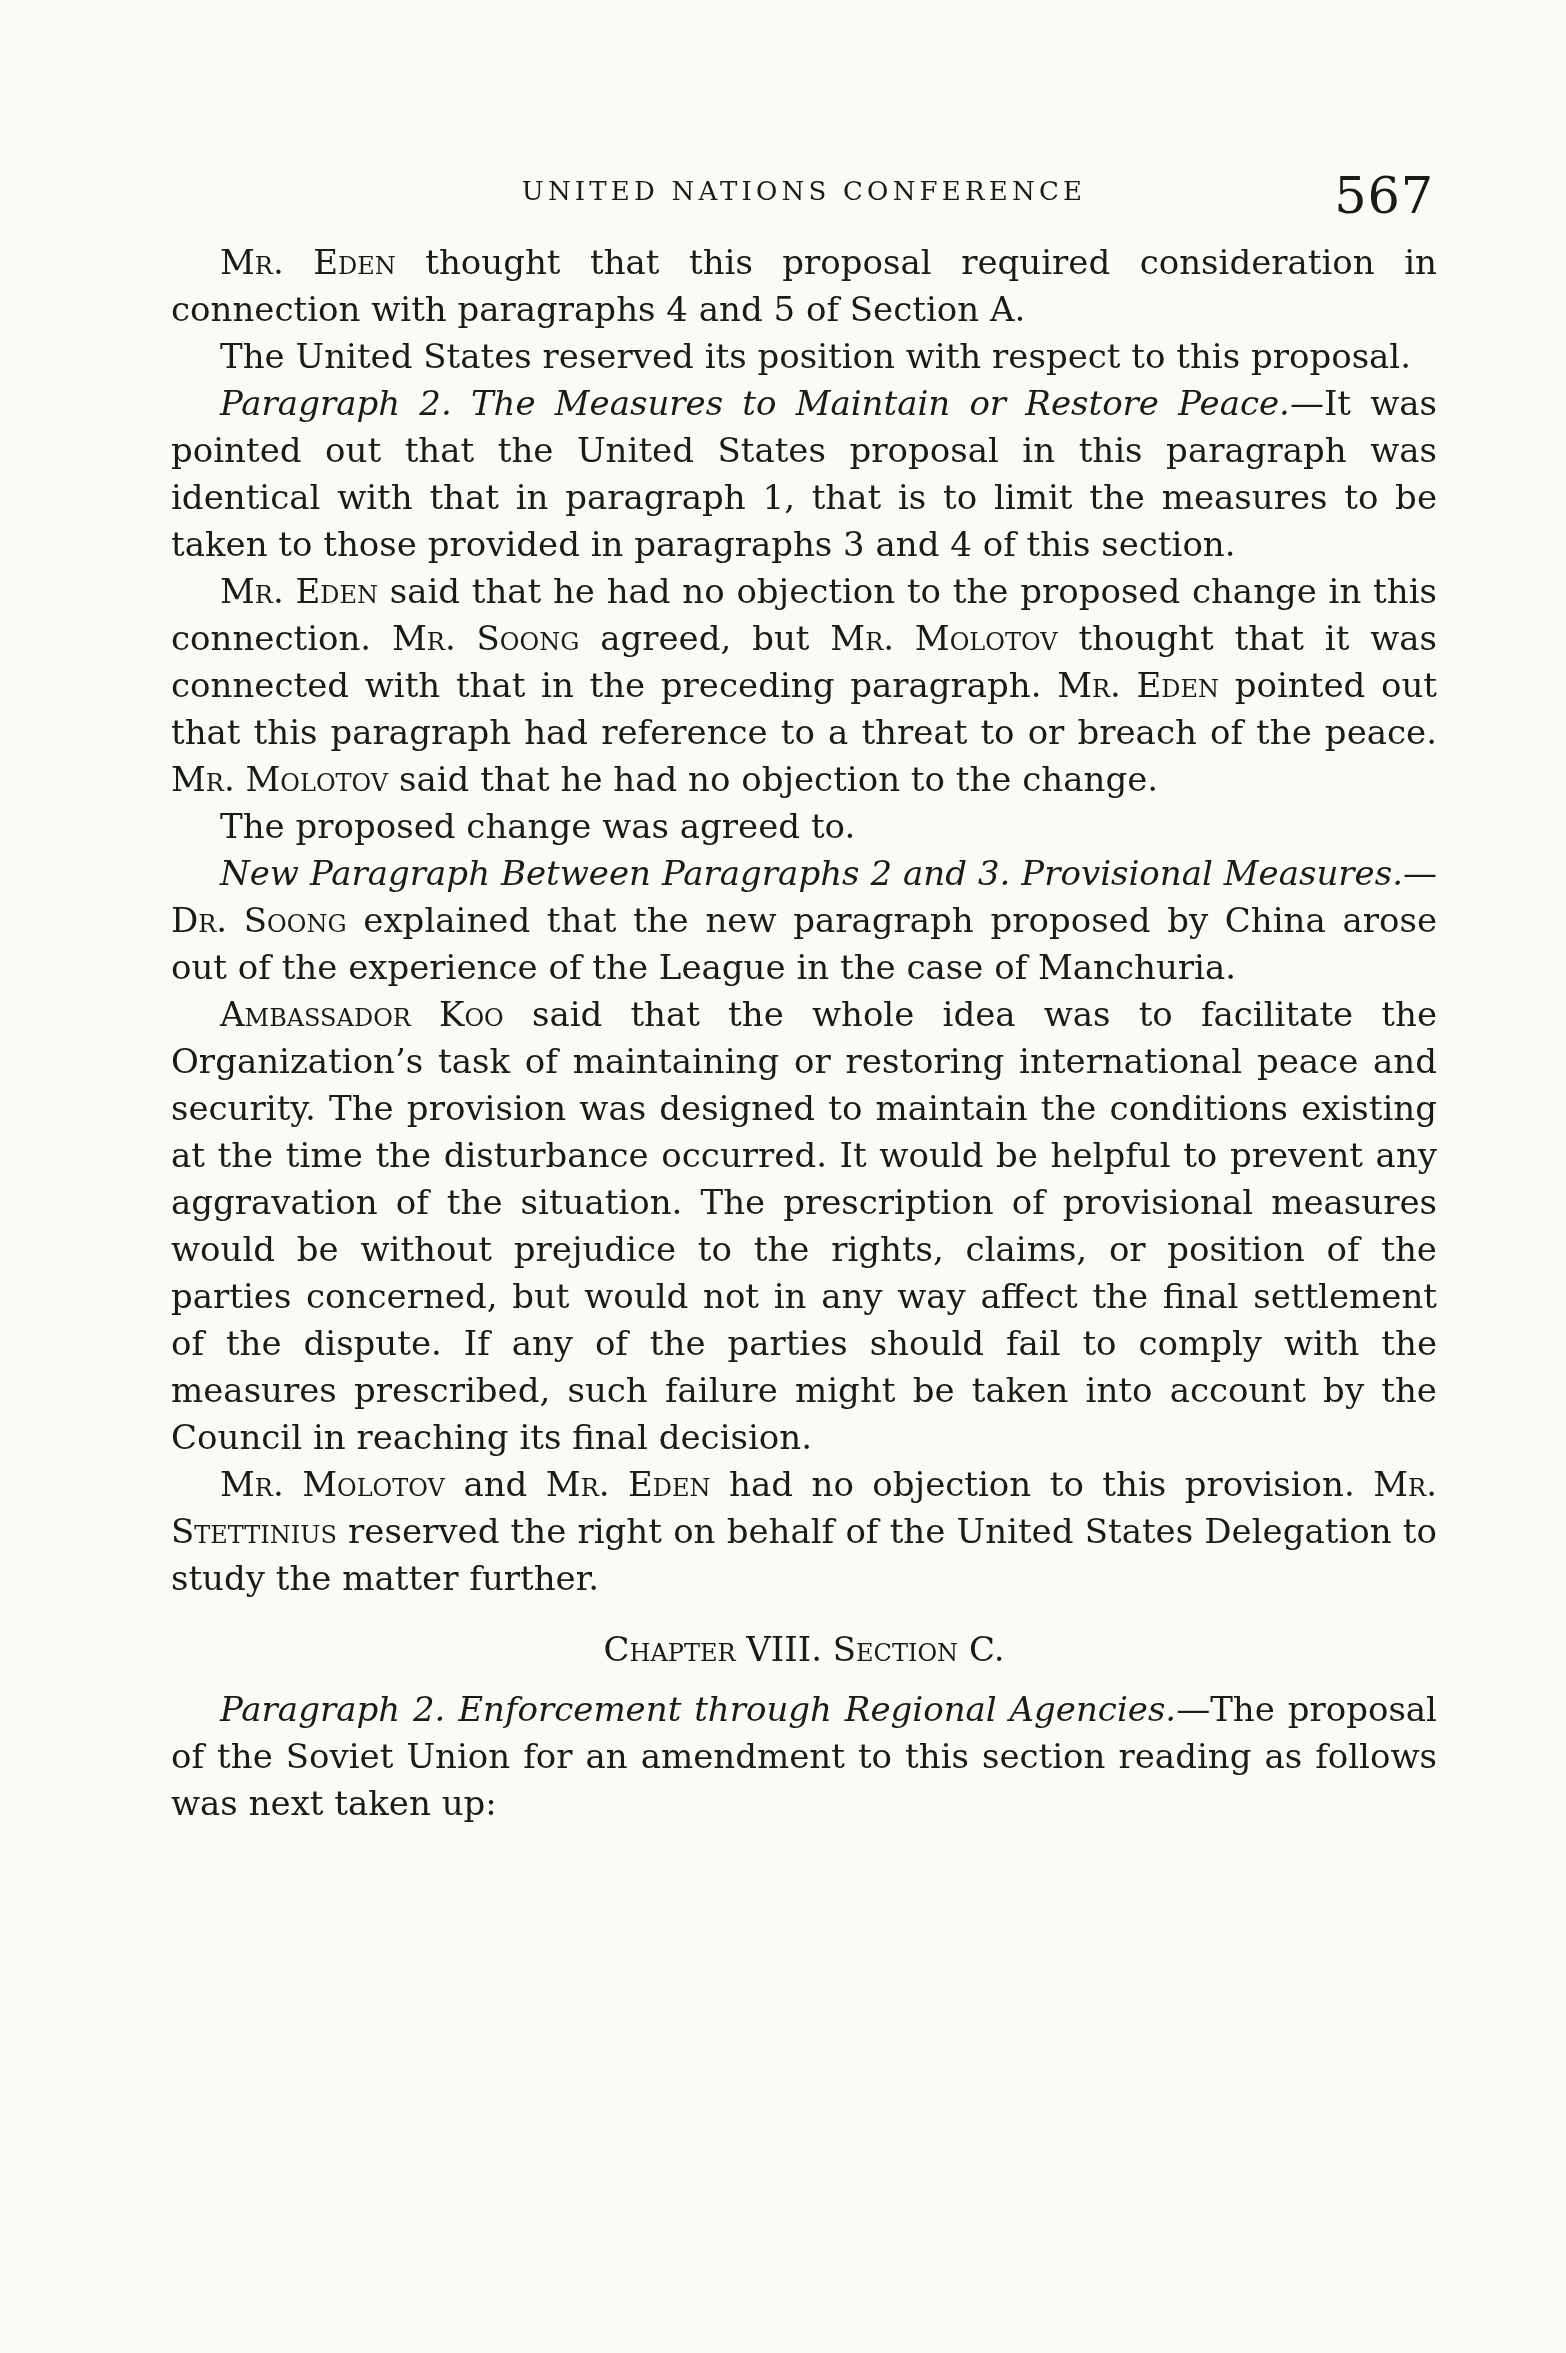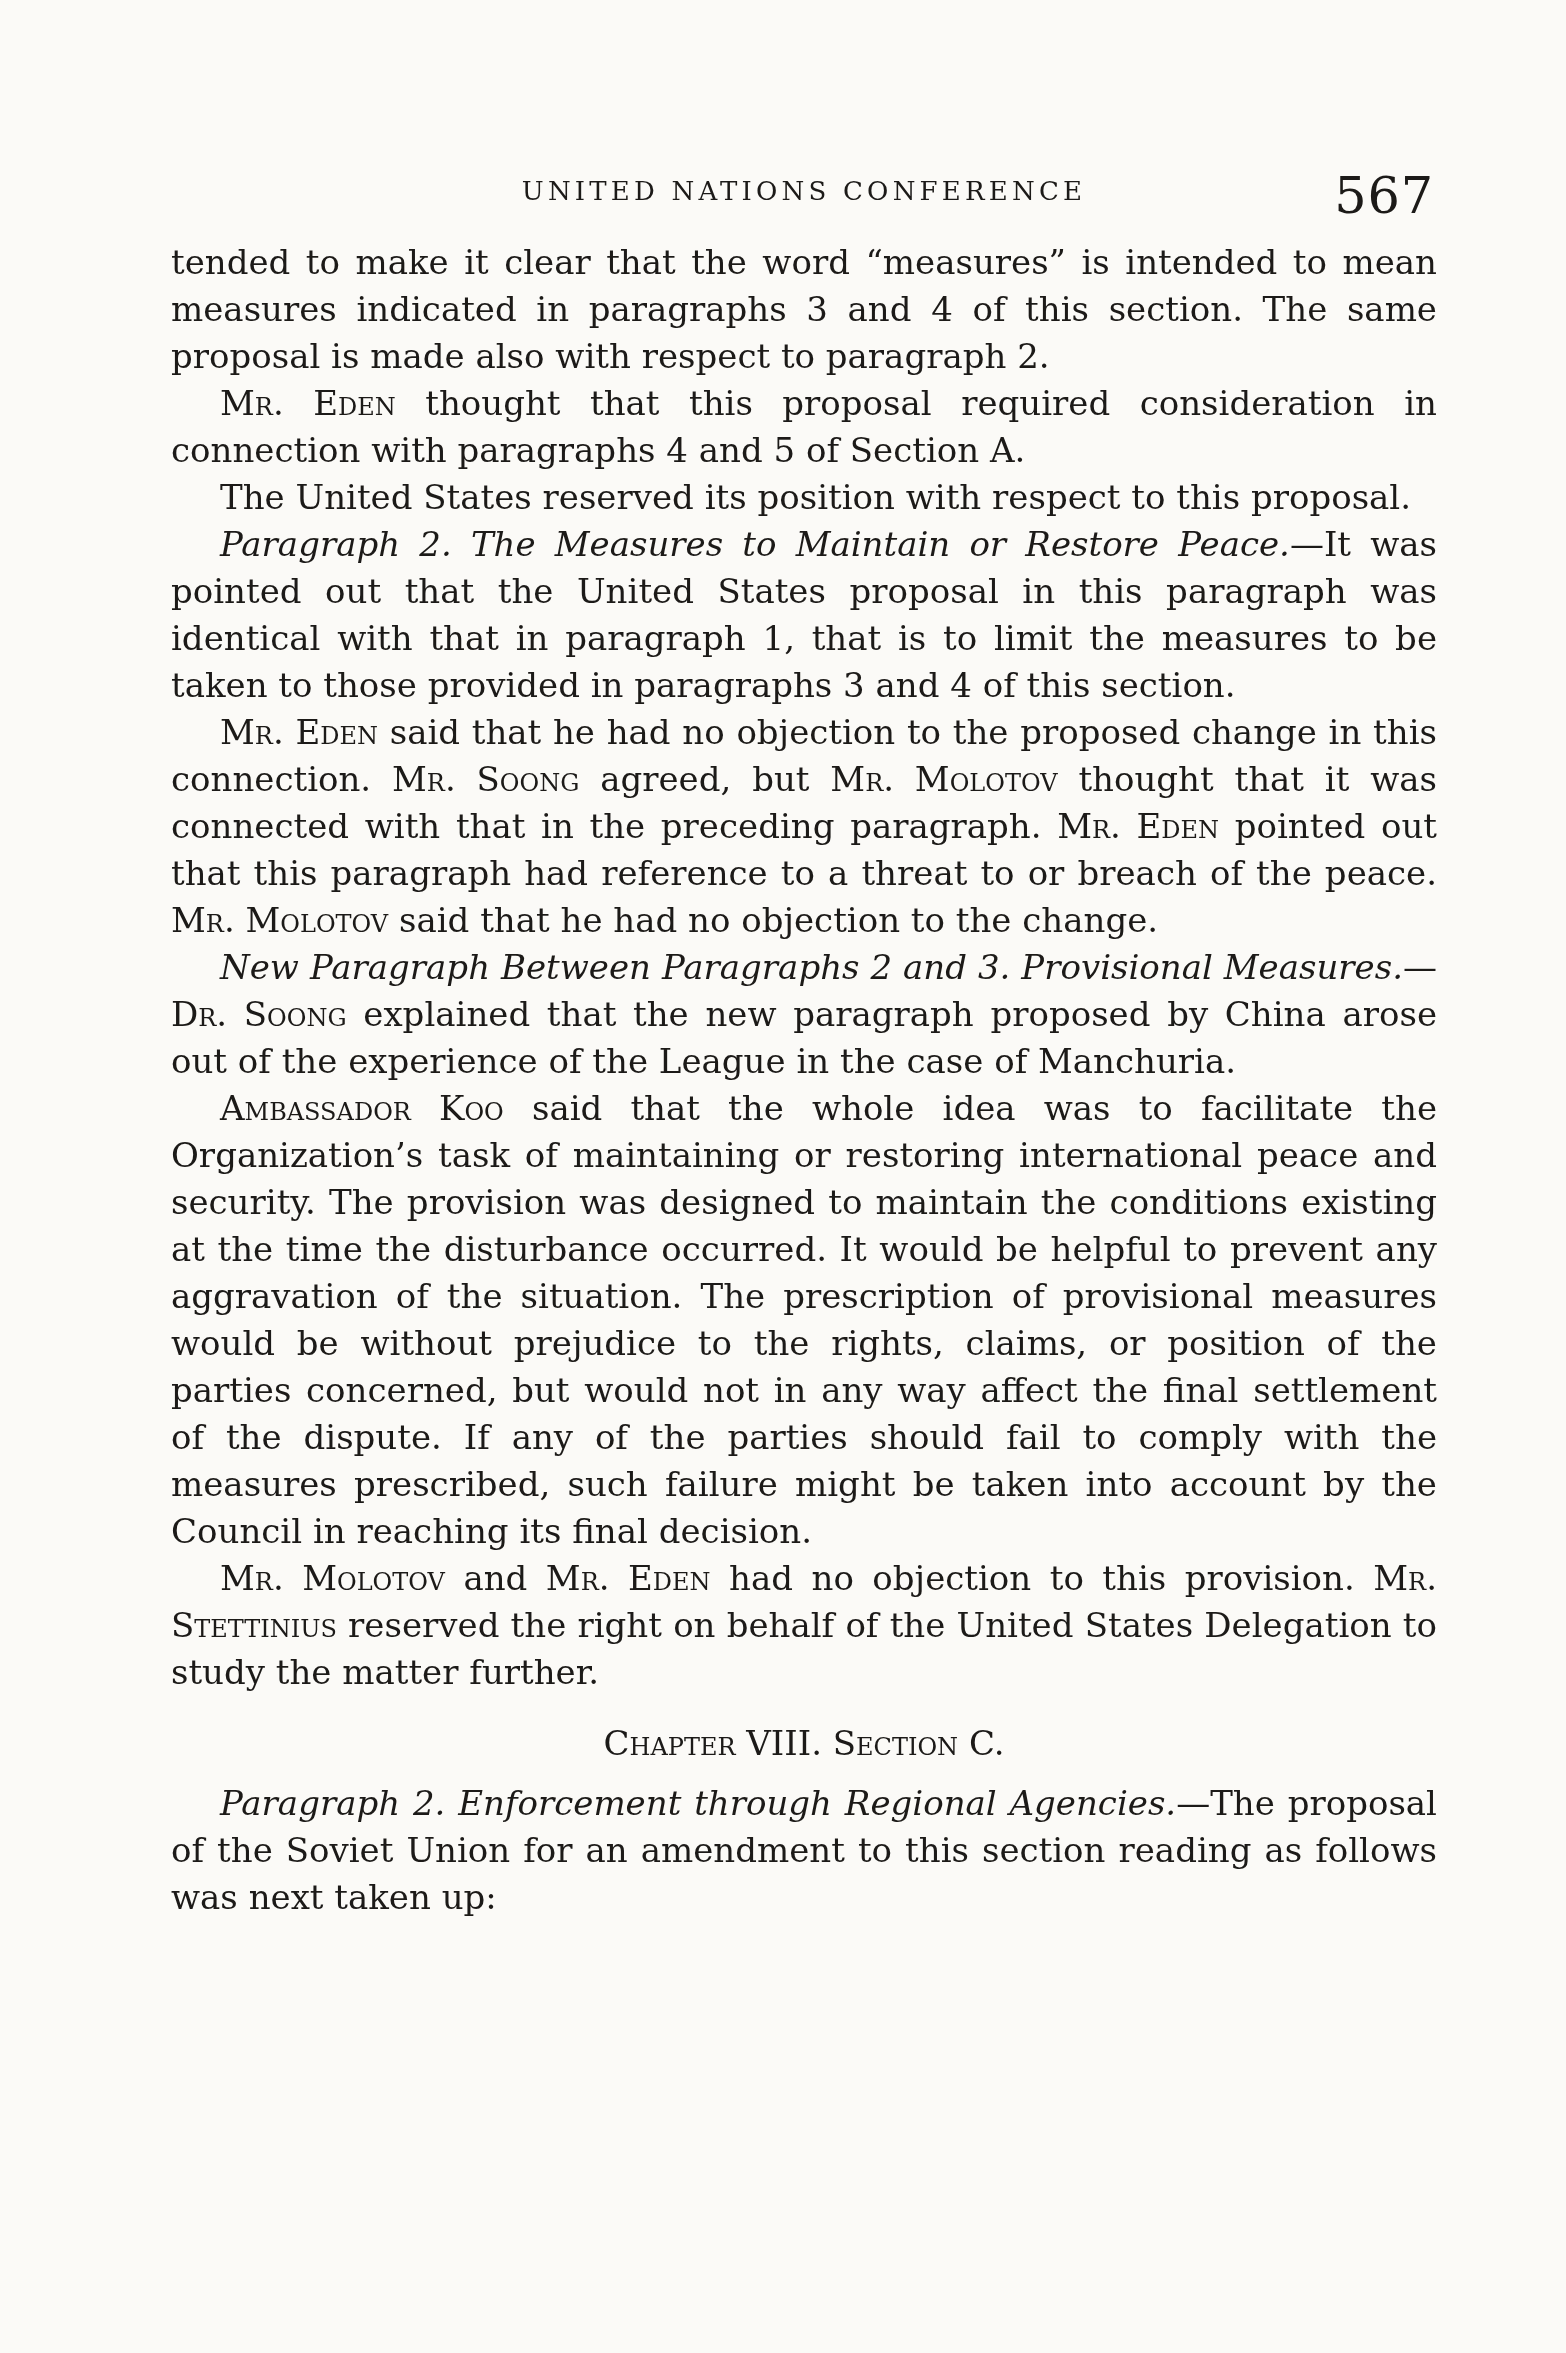--- a/index.html
+++ b/index.html
@@ -74,25 +74,25 @@
 <div class="page">
   <div class="text-block">
 
     <div class="page-header">
       <div class="running-head">UNITED NATIONS CONFERENCE</div>
       <div class="page-number">567</div>
     </div>
 
     <div class="body-text">
 
-    <p class="para body"><span>tended to make it clear that the word “measures” is intended to mean measures indicated in paragraphs 3 and 4 of this section.  The same proposal is made also with respect to paragraph 2.</span></p>
         <p class="para body indent"><span class="smallcaps">Mr. Eden</span><span> thought that this proposal required consideration in connection with paragraphs 4 and 5 of Section A.</span></p>
         <p class="para body indent"><span>The United States reserved its position with respect to this proposal.</span></p>
         <p class="para body indent"><span class="italic">Paragraph 2.  The Measures to Maintain or Restore Peace.</span><span>—It was pointed out that the United States proposal in this paragraph was identical with that in paragraph 1, that is to limit the measures to be taken to those provided in paragraphs 3 and 4 of this section.</span></p>
         <p class="para body indent"><span class="smallcaps">Mr. Eden</span><span> said that he had no objection to the proposed change in this connection.  </span><span class="smallcaps">Mr. Soong</span><span> agreed, but </span><span class="smallcaps">Mr. Molotov</span><span> thought that it was connected with that in the preceding paragraph.  </span><span class="smallcaps">Mr. Eden</span><span> pointed out that this paragraph had reference to a threat to or breach of the peace.  </span><span class="smallcaps">Mr. Molotov</span><span> said that he had no objection to the change.</span></p>
+        <p class="para body indent"><span>The proposed change was agreed to.</span></p>
         <p class="para body indent"><span class="italic">New Paragraph Between Paragraphs 2 and 3.  Provisional Measures.</span><span>—</span><span class="smallcaps">Dr. Soong</span><span> explained that the new paragraph proposed by China arose out of the experience of the League in the case of Manchuria.</span></p>
         <p class="para body indent"><span class="smallcaps">Ambassador Koo</span><span> said that the whole idea was to facilitate the Organization’s task of maintaining or restoring international peace and security.  The provision was designed to maintain the conditions existing at the time the disturbance occurred.  It would be helpful to prevent any aggravation of the situation.  The prescription of provisional measures would be without prejudice to the rights, claims, or position of the parties concerned, but would not in any way affect the final settlement of the dispute.  If any of the parties should fail to comply with the measures prescribed, such failure might be taken into account by the Council in reaching its final decision.</span></p>
         <p class="para body indent"><span class="smallcaps">Mr. Molotov</span><span> and </span><span class="smallcaps">Mr. Eden</span><span> had no objection to this provision.  </span><span class="smallcaps">Mr. Stettinius</span><span> reserved the right on behalf of the United States Delegation to study the matter further.</span></p>
         <p class="para heading"><span class="smallcaps">Chapter VIII.  Section C.</span></p>
         <p class="para body indent"><span class="italic">Paragraph 2. Enforcement through Regional Agencies.</span><span>—The proposal of the Soviet Union for an amendment to this section reading as follows was next taken up:</span></p>
       </div>
 
   </div>
 
   <div class="page-footer">723–681—67——40</div>

